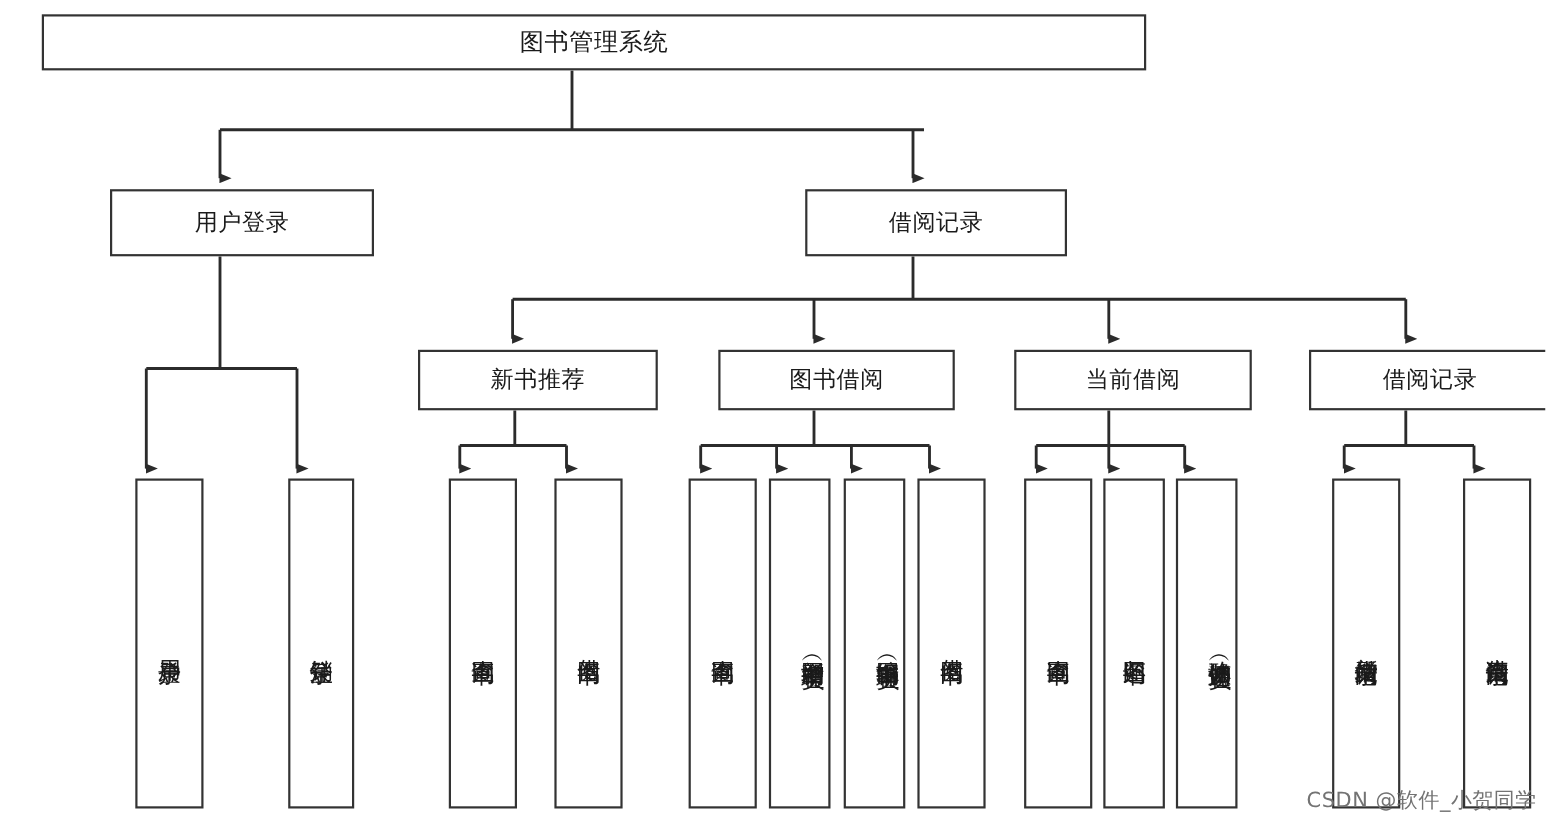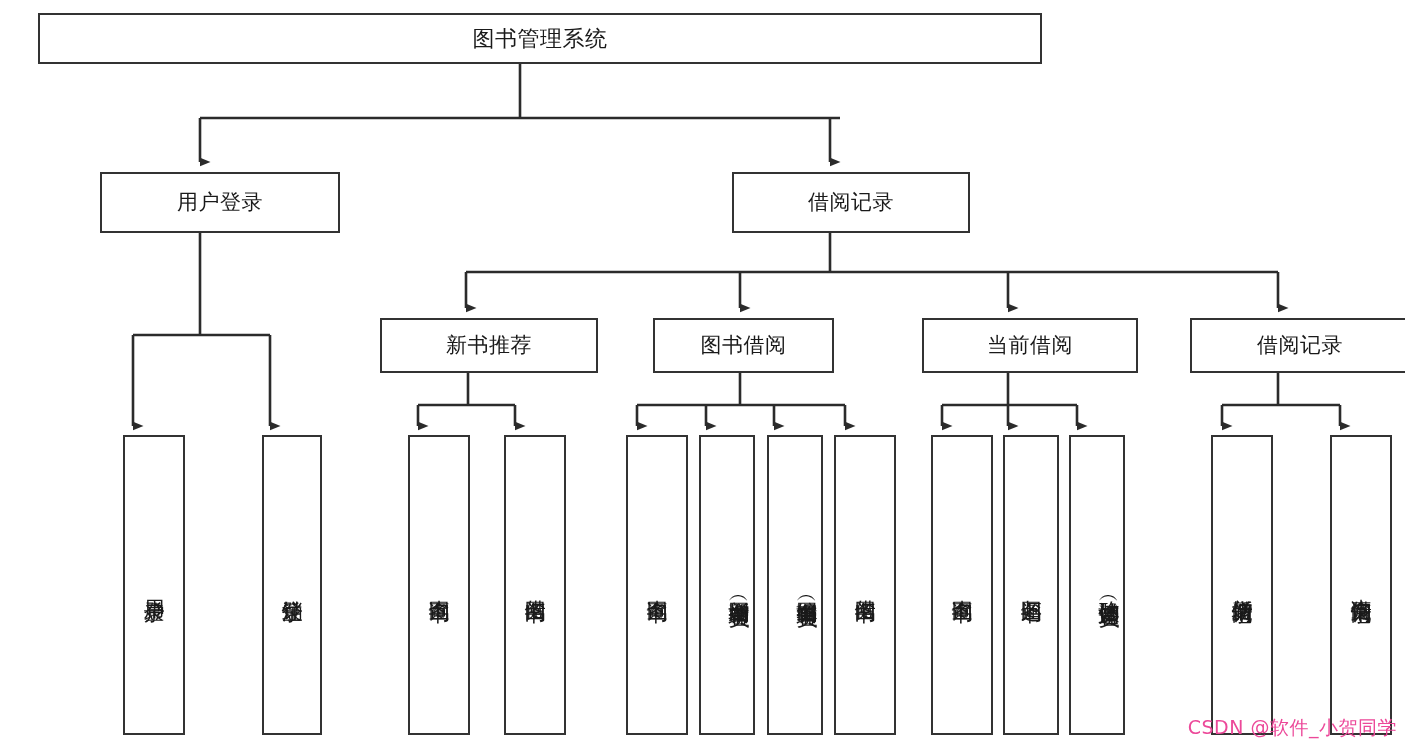--- a/index.html
+++ b/index.html
@@ -57,21 +57,21 @@
   }
   .node-v.short {
     align-items: center;
     padding-top: 0;
   }
   .watermark {
     position: absolute;
     right: 8px;
     bottom: 6px;
     font-size: 19px;
-    color: #ec4899;
+    color: #737373;
     white-space: nowrap;
     letter-spacing: 0.5px;
   }
 </style>
 </head>
 <body>
 
 <div id="canvas">
 
   <svg id="edges" viewBox="0 0 1405 747" xmlns="http://www.w3.org/2000/svg">
@@ -123,21 +123,21 @@
       <path d="M1340,405 L1340,426" marker-end="url(#arrow)"></path>
     </g>
   </svg>
 
   <div class="node node-h node-root" style="left:18px; top:13px; width:1004px; height:51px;">图书管理系统</div>
 
   <div class="node node-h" style="left:80px; top:172px; width:240px; height:61px;">用户登录</div>
   <div class="node node-h" style="left:712px; top:172px; width:238px; height:61px;">借阅记录</div>
 
   <div class="node node-h" style="left:360px; top:318px; width:218px; height:55px;">新书推荐</div>
-  <div class="node node-h" style="left:633px; top:318px; width:181px; height:55px;">图书借阅</div>
+  <div class="node node-h" style="left:633px; top:318px; width:215px; height:55px;">图书借阅</div>
   <div class="node node-h" style="left:1170px; top:318px; width:220px; height:55px;">借阅记录</div>
   <div class="node node-h" style="left:902px; top:318px; width:216px; height:55px;">当前借阅</div>
 
   <div class="node node-v short" style="left:103px; top:435px; width:62px; height:300px;">用户登录</div>
   <div class="node node-v short" style="left:242px; top:435px; width:60px; height:300px;">注销登录</div>
 
   <div class="node node-v short" style="left:388px; top:435px; width:62px; height:300px;">查询图书</div>
   <div class="node node-v short" style="left:484px; top:435px; width:62px; height:300px;">借阅图书</div>
 
   <div class="node node-v short" style="left:606px; top:435px; width:62px; height:300px;">查询图书</div>

